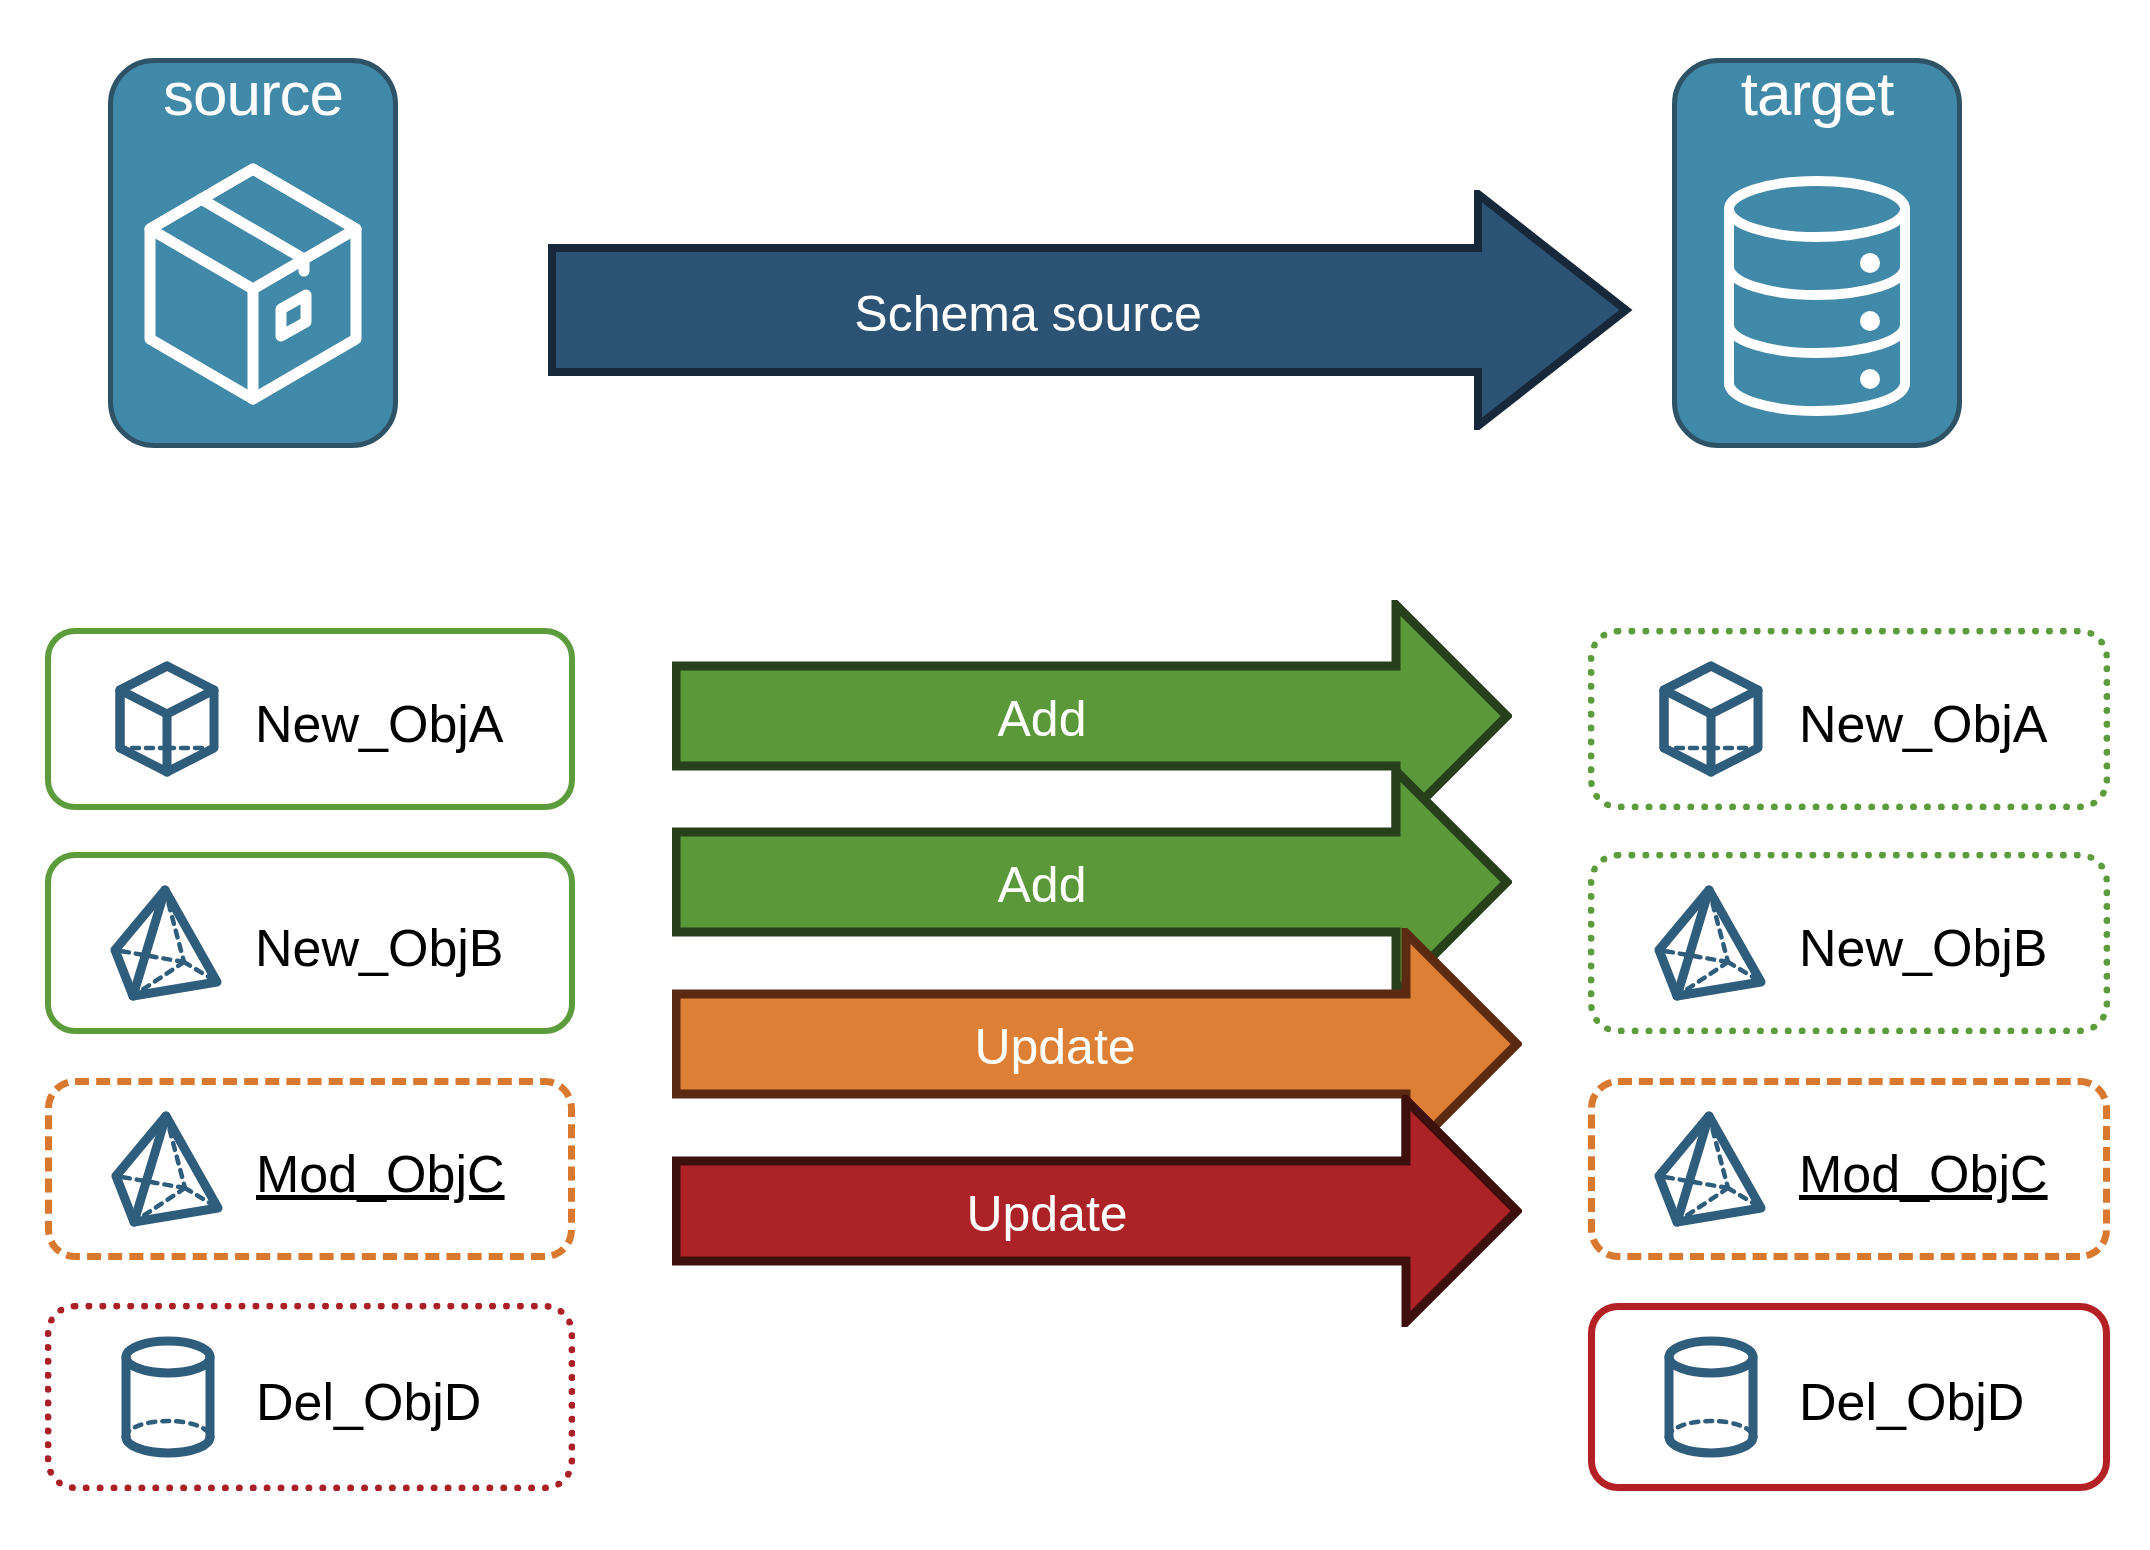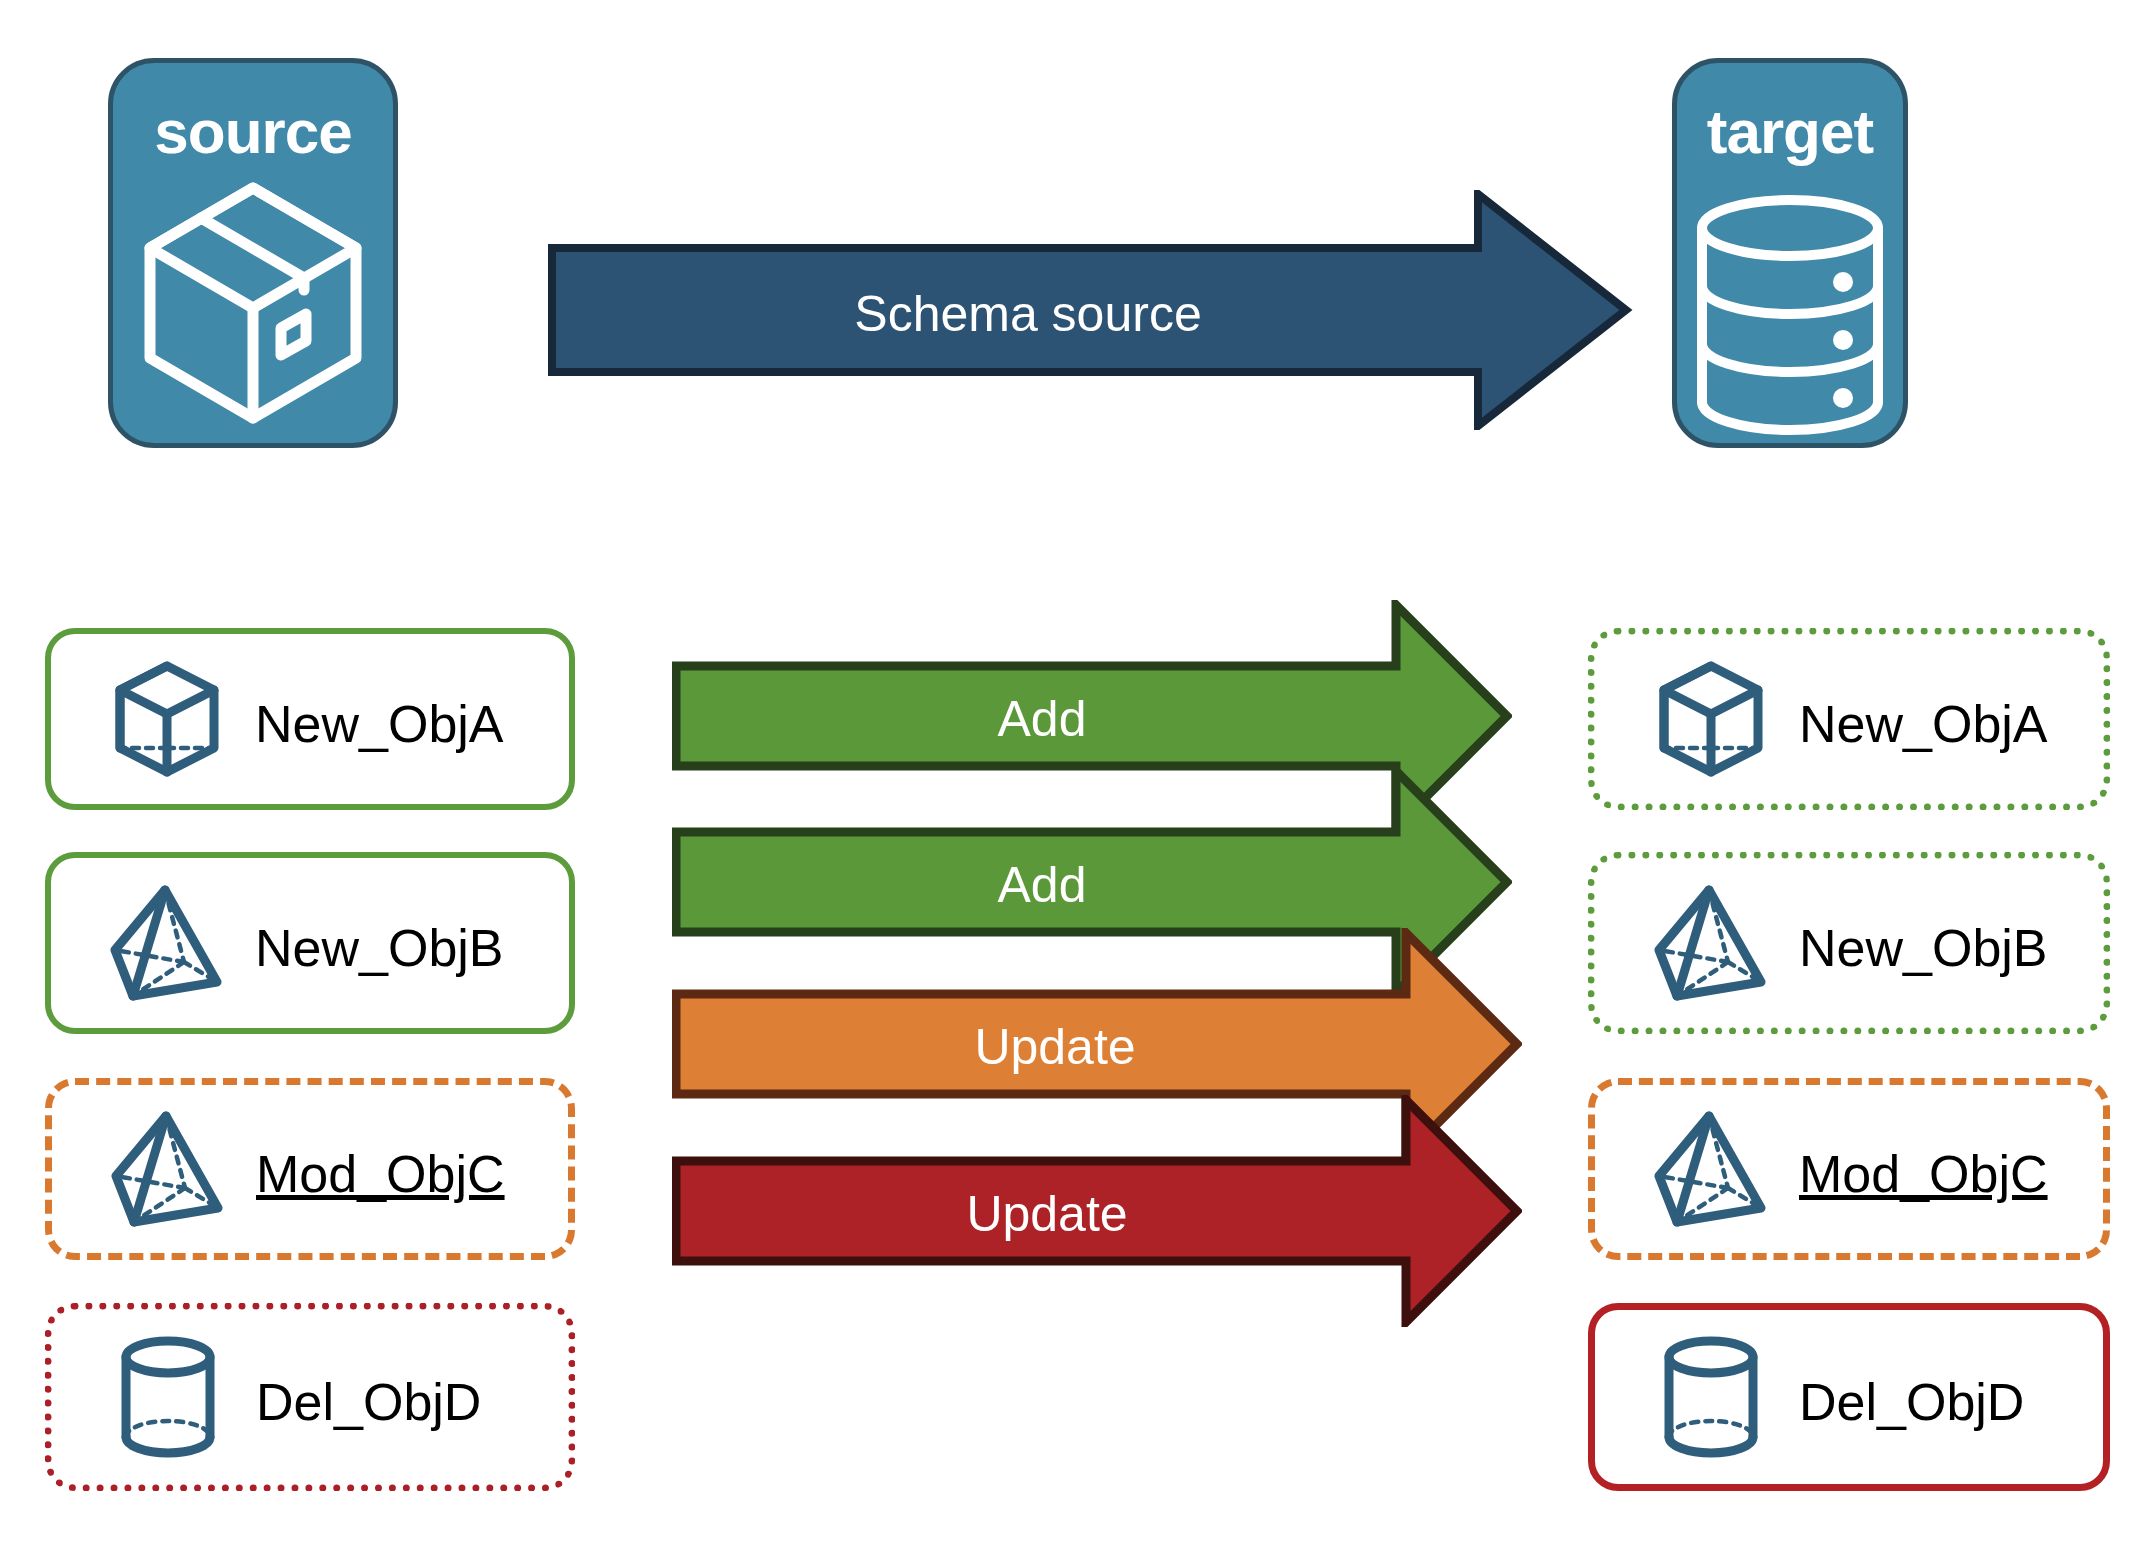--- a/index.html
+++ b/index.html
@@ -4,22 +4,22 @@
 <style>
   html,body{margin:0;padding:0;background:#fff;}
   body{width:2150px;height:1550px;position:relative;overflow:hidden;
        font-family:"Liberation Sans", sans-serif;-webkit-font-smoothing:antialiased;}
   .stage{position:absolute;left:0;top:0;width:2150px;height:1550px;}
 
   
   .endpoint{position:absolute;border-radius:46px;background:#4189a8;
             border:5px solid #2f5366;box-sizing:border-box;
             display:flex;flex-direction:column;align-items:center;}
-  .endpoint .cap{color:#ffffff;font-weight:bold;font-size:62px;letter-spacing:-1px;
-                 margin-top:38px;line-height:1;}
+  .endpoint .cap{color:#ffffff;font-weight:normal;font-size:62px;letter-spacing:-1px;
+                 line-height:1;}
   .endpoint .glyph{flex:1;display:flex;align-items:center;justify-content:center;width:100%;}
 
   
   .bigarrow{position:absolute;}
 
   
   .objbox{position:absolute;box-sizing:border-box;background:#ffffff;border-radius:30px;
           display:flex;align-items:center;}
   .objbox .ico{width:132px;display:flex;align-items:center;justify-content:center;
                margin-left:50px;flex:0 0 auto;}
@@ -49,21 +49,21 @@
           <path d="M115 10 L12 70 L115 130 L218 70 Z"></path>
           <path d="M115 130 L115 240"></path>
           <path d="M63 40 L166 100"></path>
           <path d="M166 100 L166 112"></path>
           <path d="M143 150 L168 136 L168 163 L143 177 Z"></path>
         </g>
       </svg>
     </div>
   </div>
 
-  <div class="endpoint" style="left:1672px;top:58px;width:236px;height:390px;gap:23px;">
+  <div class="endpoint" style="left:1672px;top:58px;width:290px;height:390px;gap:23px;">
     <div class="cap">target</div>
     <div class="glyph">
       <svg width="210" height="250" viewBox="0 0 210 250">
         <g fill="none" stroke="#ffffff" stroke-width="10" stroke-linejoin="round" stroke-linecap="round">
           <ellipse cx="105" cy="38" rx="88" ry="28"></ellipse>
           <path d="M17 38 L17 212"></path>
           <path d="M193 38 L193 212"></path>
           <path d="M17 212 A88 28 0 0 0 193 212"></path>
           <path d="M17 96 A88 28 0 0 0 193 96"></path>
           <path d="M17 154 A88 28 0 0 0 193 154"></path>

